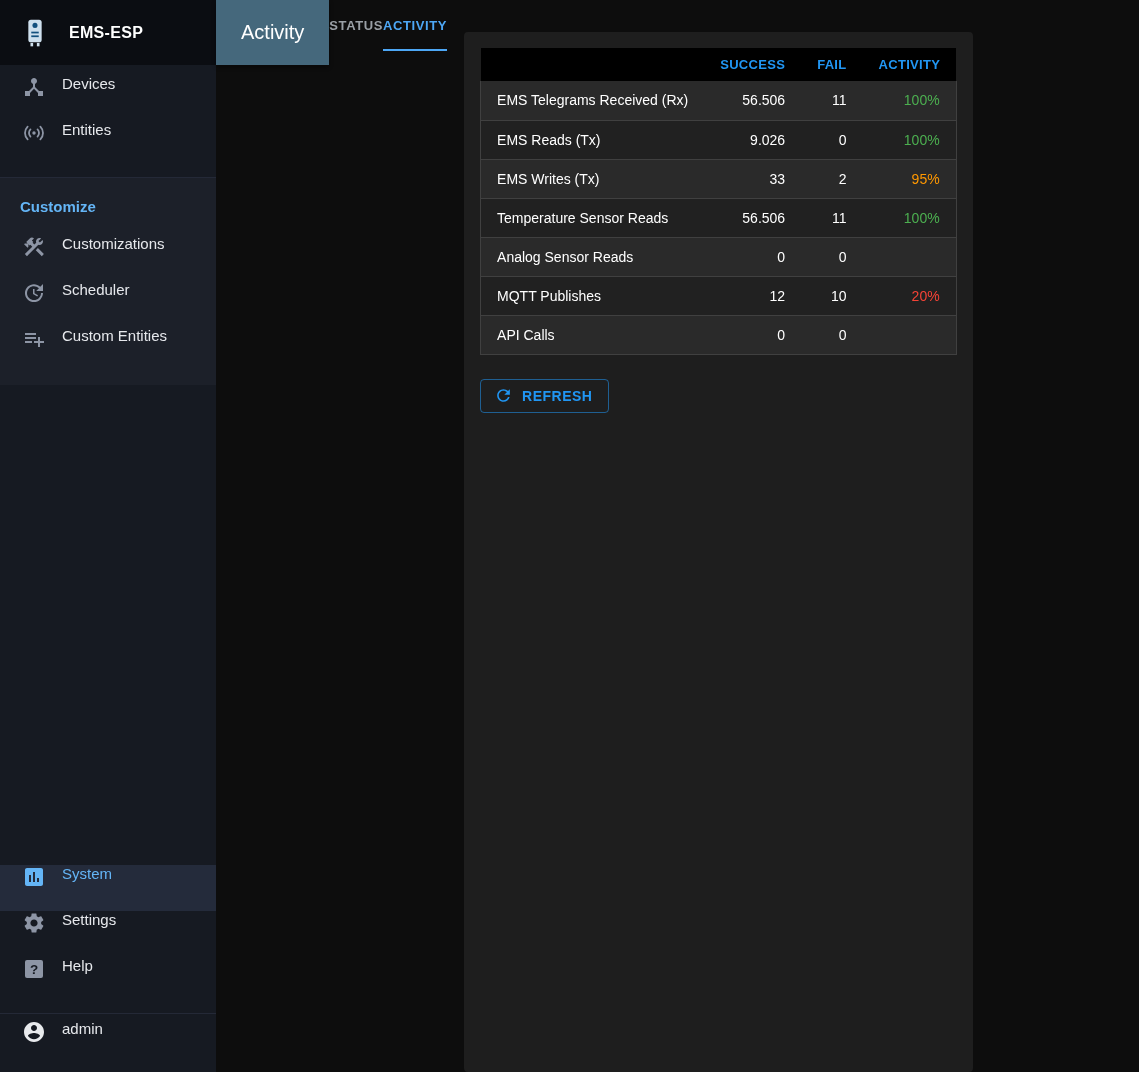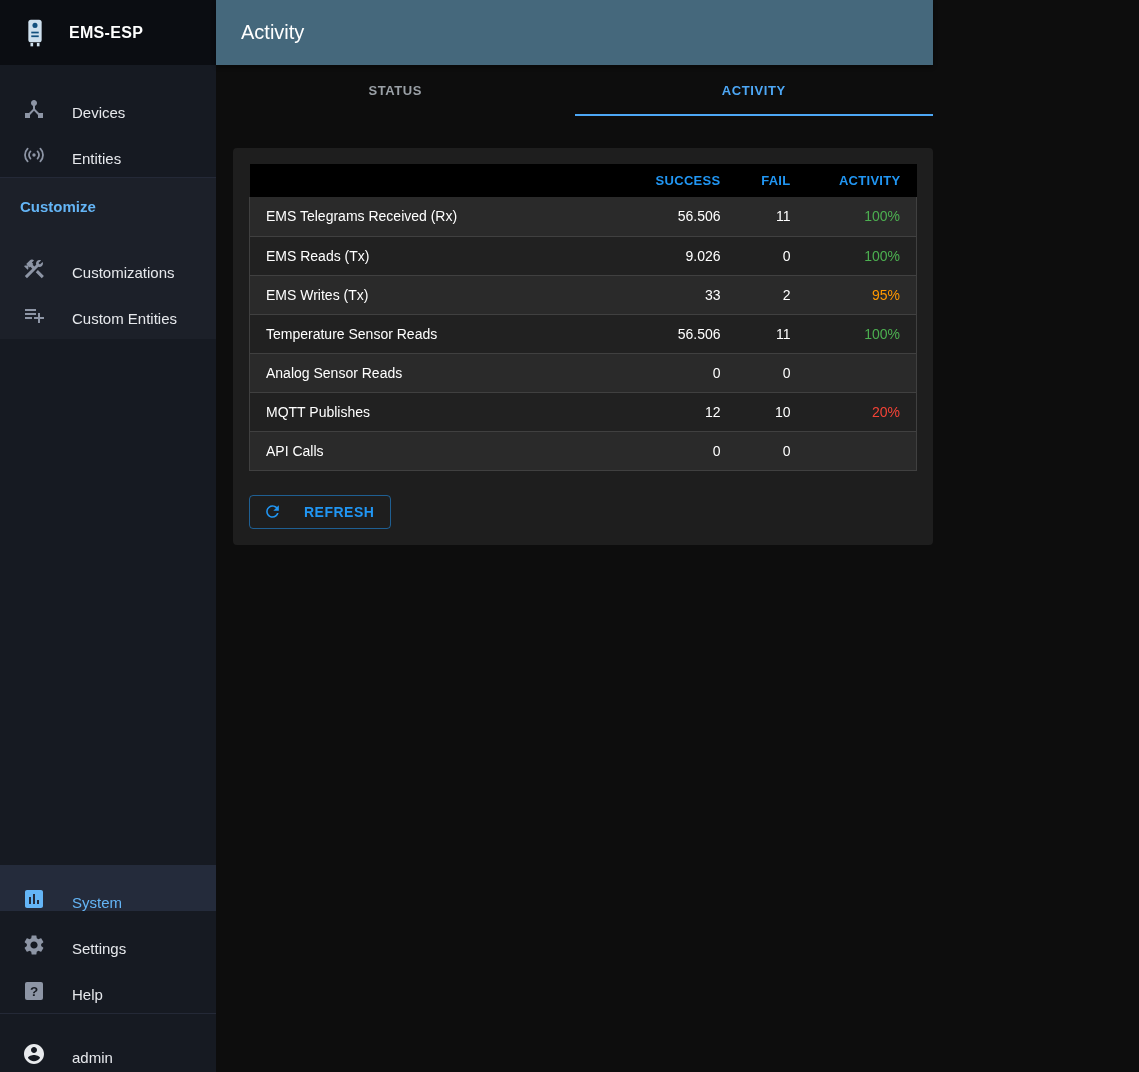--- a/index.html
+++ b/index.html
@@ -6,35 +6,35 @@
   html,body{width:1139px;height:1072px}
   body{background:#0d0d0d;font-family:"Liberation Sans",sans-serif;color:#e8eaed;overflow:hidden}
   .app{display:flex;width:933px;height:1072px}
 
   
   .sidebar{width:216px;min-width:216px;background:#161a22;display:flex;flex-direction:column}
   .logo-bar{height:65px;background:#0b0d12;display:flex;align-items:center;padding:0 15px;flex:none}
   .logo-box{width:40px;height:40px;display:flex;align-items:center;justify-content:center;margin-right:14px}
   .logo-title{font-size:16px;font-weight:bold;color:#ffffff;letter-spacing:.3px}
   .menu{padding:10px 0;flex:none}
-  .menu-item{height:46px;display:flex;align-items:flex-end;padding:0 16px 0 22px;gap:26px;cursor:pointer;color:#e6e8ec;font-size:15px}
+  .menu-item{height:46px;display:flex;align-items:flex-start;padding:0 16px 0 22px;gap:16px;cursor:pointer;color:#e6e8ec;font-size:15px}
   .mi-icon{width:24px;height:24px;color:#8d95a5;flex:none;display:flex;align-items:center;justify-content:center}
   .mi-icon svg{width:24px;height:24px}
   .menu-item.selected{background:#242b3b;color:var(--sidebar_blue)}
   .menu-item.selected .mi-icon{color:var(--sidebar_blue)}
   .customize-section{border-top:1px solid #242937;background:#1c2029;padding:20px 0 12px;flex:none}
   .section-title{color:var(--sidebar_blue);font-weight:bold;font-size:15px;padding:0 20px 20px 20px}
   .customize-section .menu{padding:0}
   .spacer{flex:1}
   .bottom-nav{padding:0 0 10px;flex:none}
   .user-row{border-top:1px solid #242937;padding:6px 0;flex:none}
   .user-row .mi-icon{color:#e8eaed}
 
   
-  .main{flex:1;display:flex;flex-direction:column;min-width:0;background:#0d0d0d}
+  .main{flex:1;display:flex;flex-direction:row;min-width:0;background:#0d0d0d}
   .appbar{height:65px;background:var(--appbar);display:flex;align-items:center;padding:0 25px;flex:none;box-shadow:0 2px 4px rgba(0,0,0,.4)}
   .appbar-title{font-size:20px;font-weight:400;color:#fff}
   .tabbar{display:flex;height:51px;flex:none}
   .tab{flex:1;display:flex;align-items:center;justify-content:center;cursor:pointer;color:#9aa0a6;font-size:13px;font-weight:bold;letter-spacing:.6px;position:relative;user-select:none}
   .tab.active{color:var(--tab_active)}
   .tab.active::after{content:"";position:absolute;left:0;right:0;bottom:0;height:2px;background:var(--tab_active)}
 
   .card{background:#1e1e1e;border-radius:4px;margin:32px 0 0 17px;padding:16px;width:calc(100% - 17px)}
   table{width:100%;border-collapse:collapse}
   thead th{background:#000;color:var(--accent);font-size:13px;font-weight:bold;height:33px;padding:0 16px;text-align:right;letter-spacing:.3px;white-space:nowrap}
@@ -44,21 +44,21 @@
   th.col-quality{width:110px}
   tbody td{height:39px;padding:0 16px;font-size:14px;border-bottom:1px solid #404040;color:#fff;white-space:nowrap}
   tbody tr{border-left:1px solid #404040;border-right:1px solid #404040}
   tbody tr:nth-child(odd){background:#2a2a2a}
   tbody tr:nth-child(even){background:#212121}
   td.num{text-align:right}
   td.good{color:var(--green)}
   td.warn{color:var(--orange)}
   td.bad{color:var(--red)}
 
-  .refresh-btn{margin-top:24px;display:inline-flex;align-items:center;gap:22px;background:transparent;border:1px solid rgba(33,150,243,.55);color:var(--accent);font-size:14px;font-weight:bold;letter-spacing:.5px;padding:6px 16px 6px 13px;border-radius:4px;cursor:pointer;font-family:inherit;line-height:20px}
+  .refresh-btn{margin-top:24px;display:inline-flex;align-items:center;gap:9px;background:transparent;border:1px solid rgba(33,150,243,.55);color:var(--accent);font-size:14px;font-weight:bold;letter-spacing:.5px;padding:6px 16px 6px 13px;border-radius:4px;cursor:pointer;font-family:inherit;line-height:20px}
   .refresh-btn .r-icon{display:flex}
   .refresh-btn svg{width:19px;height:19px}
 </style>
 </head>
 <body>
 
 <div class="app">
 
   <aside class="sidebar">
     <div class="logo-bar">
@@ -105,20 +105,28 @@
 
           <div class="menu-item">
             <span class="mi-icon">
               <svg viewBox="0 0 24 24" fill="currentColor">
                 <path d="M13.783 15.172l2.121-2.121 5.996 5.996-2.121 2.121zM17.5 10c1.93 0 3.5-1.57 3.5-3.5 0-.58-.16-1.12-.41-1.6l-2.7 2.7-1.49-1.49 2.7-2.7c-.48-.25-1.02-.41-1.6-.41C15.57 3 14 4.57 14 6.5c0 .41.08.8.21 1.16l-1.85 1.85-1.78-1.78.71-.71-1.41-1.41L12 3.49c-1.17-1.17-3.07-1.17-4.24 0L4.22 7.03l1.41 1.41H2.81l-.71.71 3.54 3.54.71-.71V9.15l1.41 1.41.71-.71 1.78 1.78-7.41 7.41 2.12 2.12L16.34 9.79c.36.13.75.21 1.16.21z"></path>
               </svg>
             </span>
             <span class="mi-label">Customizations</span>
           </div>
 
+          <div class="menu-item">
+            <span class="mi-icon">
+              <svg viewBox="0 0 24 24" fill="currentColor">
+                <path d="M21 10.12h-6.78l2.74-2.82c-2.73-2.7-7.15-2.8-9.88-.1-2.73 2.71-2.73 7.08 0 9.79s7.15 2.71 9.88 0C18.32 15.65 19 14.08 19 12.1h2c0 1.98-.88 4.55-2.64 6.29-3.51 3.48-9.21 3.48-12.72 0-3.5-3.47-3.53-9.11-.02-12.58s9.14-3.47 12.65 0L21 3v7.12zM12.5 8v4.25l3.5 2.08-.72 1.21L11 13V8h1.5z"></path>
+              </svg>
+            </span>
+            <span class="mi-label">Scheduler</span>
+          </div>
 
           <div class="menu-item">
             <span class="mi-icon">
               <svg viewBox="0 0 24 24" fill="currentColor">
                 <path d="M14 10H3v2h11v-2zm0-4H3v2h11V6zm4 8v-4h-2v4h-4v2h4v4h2v-4h4v-2h-4zM3 16h7v-2H3v2z"></path>
               </svg>
             </span>
             <span class="mi-label">Custom Entities</span>
           </div>
         </nav>

